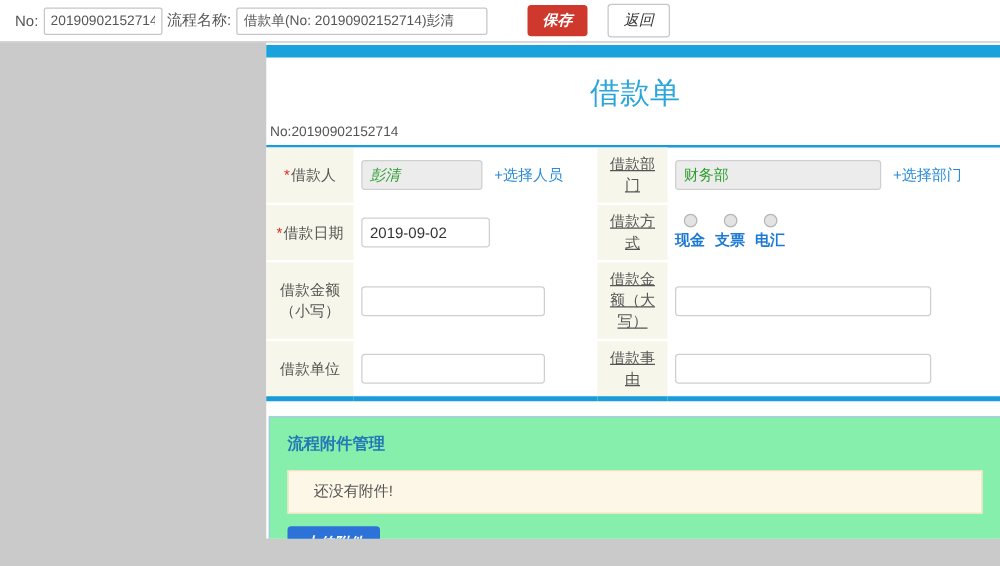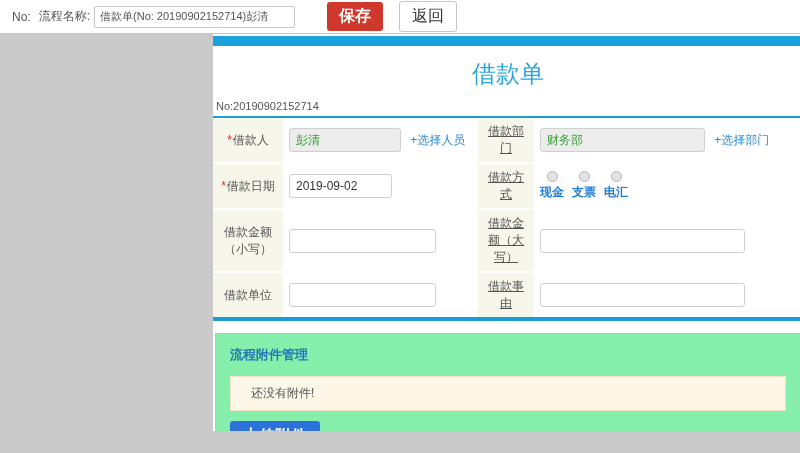--- a/index.html
+++ b/index.html
@@ -12,22 +12,22 @@
   .tab { padding:0 22px; line-height:20px; font-size:12px; font-weight:bold; color:#333;
          border-right:1px solid #d5d5d5; cursor:pointer; background:#ececec; }
   .tab.active { background:#fbfbfb; color:#2a7dc9; border-right:1px solid #d5d5d5; }
   .toolbar-row { display:flex; align-items:center; padding:6px 8px; background:#fff;
                  border-bottom:1px solid #c8c8c8; height:34px; }
   .lbl { color:#555; margin:0 4px; white-space:nowrap; }
   .tb-input { height:22px; border:1px solid #c6c6c6; border-radius:2px; padding:1px 5px;
               font-size:11px; color:#555; font-family:"Liberation Sans",sans-serif; }
   #no-input { width:95px; }
   #flowname-input { width:201px; }
-  .btn { border:none; border-radius:3px; font-size:16px; padding:4px 12px; cursor:pointer;
-         white-space:nowrap; font-family:"Liberation Sans",sans-serif; }
+  .btn { border:none; border-radius:3px; font-size:12px; padding:4px 12px; cursor:pointer;
+         white-space:nowrap; font-family:"Liberation Sans",sans-serif;font-style:italic; }
   .btn-save { background:#cf382d; color:#fff; margin-left:32px; font-weight:bold; }
   .btn-next { background:#4285e8; color:#fff; margin-left:14px; font-weight:bold; }
   .btn-back { background:#fff; color:#333; border:1px solid #c6c6c6; margin-left:16px; }
 
   
   .content { position:relative; height:397px; background:#cacaca; overflow:hidden; }
   .panel { position:absolute; left:213px; top:0; width:590px; height:397px; background:#fff;
            padding-top:2px; overflow:visible; }
   .panel-bluebar { height:10px; background:#19a2dc; }
   .doc-title { text-align:center; color:#2ba6da; font-size:24px; padding:12px 0 8px 0; }
@@ -37,41 +37,42 @@
   
   .ftable { width:100%; border-collapse:collapse; border-bottom:4px solid #199cd8; }
   .ftable td { padding:5px 6px; vertical-align:middle; border-bottom:2px solid #fff; font-size:12px; }
   td.flabel { background:#f6f6ea; width:70px; text-align:center; color:#555; }
   td.flabel2 { background:#f6f6ea; width:56px; text-align:center; color:#555;text-decoration:underline; }
   td.ffield { background:#fff; width:195px; }
   .req { color:#e02b20; margin-right:1px; }
   .inp { height:24px; border:1px solid #cfcfcf; border-radius:3px; padding:2px 6px; font-size:12px;
          font-family:"Liberation Sans",sans-serif; background:#fff; color:#333; }
   .inp-ro { background:#ececec; color:#2f9e2f; }
-  .w115{width:112px;} .w165{width:165px;} .w103{width:103px;} .w147{width:147px;} .w205{width:205px;}
+  .w115{width:97px;font-style:italic;} .w165{width:165px;} .w103{width:103px;} .w147{width:147px;} .w205{width:205px;}
   a.pick { color:#2a8bd8; text-decoration:none; margin-left:6px; font-size:12px; }
   .radio-group { display:flex; align-items:center; gap:8px; }
   .radio-opt { display:inline-flex; align-items:center; gap:2px; cursor:pointer;flex-direction:column; }
   .radio-circle { width:11px; height:11px; border-radius:50%; background:#e3e3e3;
                   border:1px solid #b5b5b5; display:inline-block; }
   .radio-text { color:#1d7ad4; font-weight:bold; font-size:12px; }
 
   
   .section { margin:12px 2px 0 2px; border:1px solid #a9c6e4; padding:12px 14px 14px 14px; background:#86efac; }
   .section-title { font-weight:bold; font-size:13px; color:#2577b5; }
   .empty-box { margin-top:12px; background:#fdf7e7; border:1px solid #efe3c3; padding:8px 20px;
                color:#555; font-size:12px; }
   .btn-upload { margin-top:10px; background:#2d72d9; color:#fff; font-weight:bold; padding:5px 13px; }
 </style>
 </head>
 <body>
 
 <div class="top">
   <div class="toolbar-row">
     <span class="lbl">No:</span>
+    <input id="no-input" class="tb-input" value="20190902152714" style="">
     <span class="lbl">流程名称:</span>
     <input id="flowname-input" class="tb-input" value="借款单(No: 20190902152714)彭清" style="">
     <button class="btn btn-save">保存</button>
     <button class="btn btn-back">返回</button>
   </div>
 </div>
 
 <div class="content">
   <div class="panel">
     <div class="panel-bluebar"></div>

